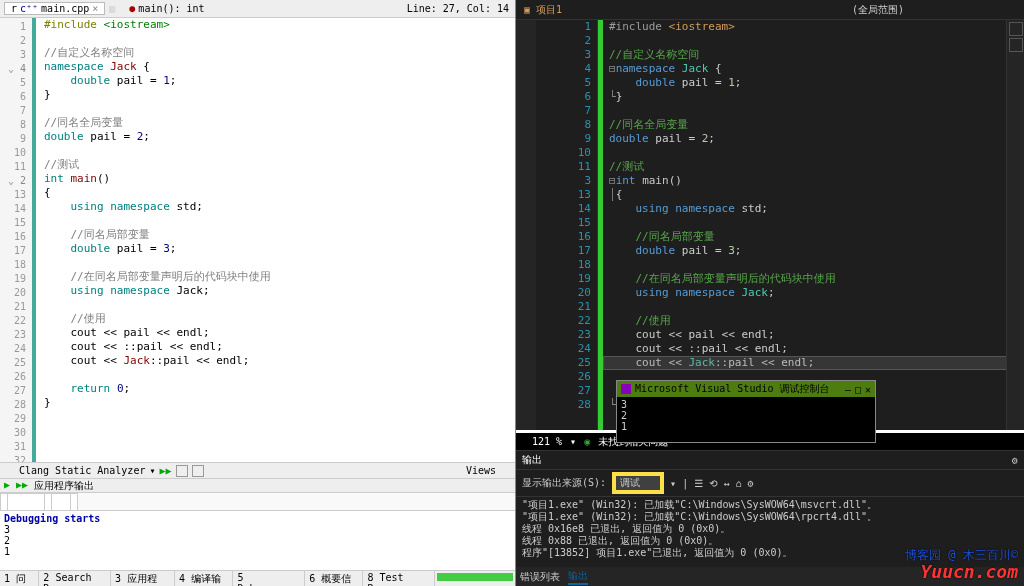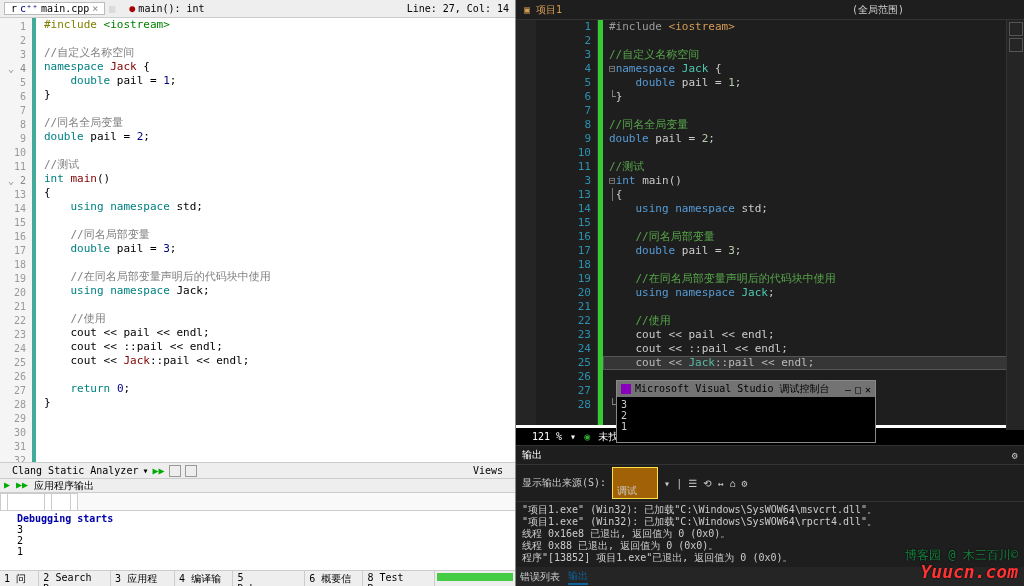--- a/index.html
+++ b/index.html
@@ -11,26 +11,26 @@
 .left-header { display: flex; align-items: center; background: #eee; border-bottom: 1px solid #ccc; height: 18px; font-size: 10px; }
 .left-tab { display: flex; align-items: center; padding: 0 6px; border: 1px solid #bbb; background: #fff; margin-left: 4px; gap: 3px; }
 .left-func { display: flex; align-items: center; padding: 0 6px; margin-left: 4px; gap: 3px; }
 .close-x { color: #888; cursor: pointer; }
 .left-linestat { margin-left: auto; padding-right: 6px; }
 .left-code-area { flex: 1; display: flex; background: #fff; overflow: hidden; }
 .left-gutter { width: 32px; background: #f5f5f5; text-align: right; color: #999; font-size: 10px; line-height: 14px; padding-top: 2px; }
 .left-gutter div { padding-right: 6px; }
 .fold { color: #888; position: relative; }
 .left-lines { flex: 1; font-size: 11px; line-height: 14px; white-space: pre; border-left: 4px solid #4a9; padding-left: 8px; position: relative; }
-.left-tools { height: 16px; background: #eee; border-top: 1px solid #ccc; display: flex; align-items: center; font-size: 10px; padding: 0 12px; gap: 4px; }
+.left-tools { height: 16px; background: #eee; border-top: 1px solid #ccc; display: flex; align-items: center; font-size: 10px; padding: 0 19px; gap: 4px; }
 .green { color: #0a0; }
 .left-output-header { height: 14px; background: #eee; border-top: 1px solid #ccc; font-size: 10px; padding: 0 4px; }
 .left-output-tabs { height: 18px; display: flex; border-top: 1px solid #ccc; font-size: 10px; }
 .left-output-tabs span { padding: 18px 6px; border: 1px solid #ccc; background: #fff; }
-.left-out-body { flex: 0 0 60px; background: #fff; font-size: 10px; padding: 2px 17px; color: #000; border-top: 1px solid #ccc; }
+.left-out-body { flex: 0 0 60px; background: #fff; font-size: 10px; padding: 2px 4px; color: #000; border-top: 1px solid #ccc; }
 .left-out-body .ts { color: #00a; font-weight: bold; }
 .left-bottom-bar { display: flex; background: #eee; border-top: 1px solid #ccc; height: 16px; font-size: 10px; }
 .left-bottom-bar span { padding: 1px 4px; border-right: 1px solid #ccc; }
 .progress { width: 80px; height: 8px; background: #4c4; margin: 2px; }
 
 
 .cmt { color: #808080; }
 .kw { color: #008080; }
 .pre { color: #808000; }
 .str { color: #008000; }
@@ -56,36 +56,36 @@
 .r-pre { color: #9b9b9b; }
 .r-inc { color: #d69c56; }
 .r-num { color: #b5cea8; }
 .r-type { color: #4ec9b0; }
 .r-id { color: #c8c8c8; }
 
 .r-status { height: 20px; background: #007acc; color: #fff; display: flex; align-items: center; font-size: 10px; padding: 0 6px; gap: 8px; }
 .r-status.dark { background: #000000; border-top: 3px solid #ffffff; padding-left: 16px; }
 .r-output-panel { flex: 0 0 116px; background: #1e1e1e; border-top: 1px solid #333; display: flex; flex-direction: column; font-size: 10px; }
 .r-out-head { display: flex; align-items: center; padding: 2px 6px; gap: 6px; color: #ccc; border-bottom: 1px solid #333; }
-.r-out-head .sel { background: #a16207; border: 1px solid #fde047; padding: 16px 20px 0 4px; }
+.r-out-head .sel { background: #404040; border: 4px solid #fde047; padding: 0 20px 0 4px; }
 .r-out-body { flex: 1; color: #ccc; padding: 2px 6px; white-space: pre; line-height: 12px; }
 .r-bottom-tabs { height: 20px; background: #252526; border-top: 1px solid #1e1e1e; display: flex; align-items: center; font-size: 10px; padding: 0 4px; gap: 8px; }
 .r-bottom-tabs .active { color: #0e639c; border-bottom: 2px solid #0e639c; }
 
 .console { position: absolute; top: 380px; left: 100px; width: 260px; border: 1px solid #888; background: #000; font-size: 10px; z-index: 10; }
-.console-title { background: #737373; color: #000; display: flex; align-items: center; padding: 1px 4px; gap: 4px; }
+.console-title { background: #4d7c0f; color: #000; display: flex; align-items: center; padding: 1px 4px; gap: 4px; }
 .console-title .icon { width: 10px; height: 10px; background: #80b; }
 .console-title .wbtns { margin-left: auto; display: flex; gap: 4px; }
 .console-body { color: #ccc; padding: 2px 4px; height: 45px; }
 
 .r-right-tools { position: absolute; right: 0; top: 20px; width: 18px; bottom: 156px; background: #252526; border-left: 1px solid #333; }
 .r-right-tools .btn { width: 14px; height: 14px; margin: 2px; border: 1px solid #555; }
 
 .watermark { position: absolute; right: 6px; bottom: 4px; color: #f33; font-size: 18px; font-style: italic; font-weight: bold; text-shadow: 0 0 2px #000; z-index: 20; }
-.watermark2 { position: absolute; right: 6px; bottom: 22px; color: #15803d; font-size: 12px; text-shadow: 0 0 2px #000; z-index: 20; }
+.watermark2 { position: absolute; right: 6px; bottom: 22px; color: #1d4ed8; font-size: 12px; text-shadow: 0 0 2px #000; z-index: 20; }
 .toolbtn { display: inline-block; width: 12px; height: 12px; border: 1px solid #999; background: #eee; }
 </style>
 </head>
 <body>
 
 <div class="pane-left">
   <div class="left-header">
     <span class="left-tab">
       <span>r</span>
       <span style="color:#008;">c⁺⁺</span>

